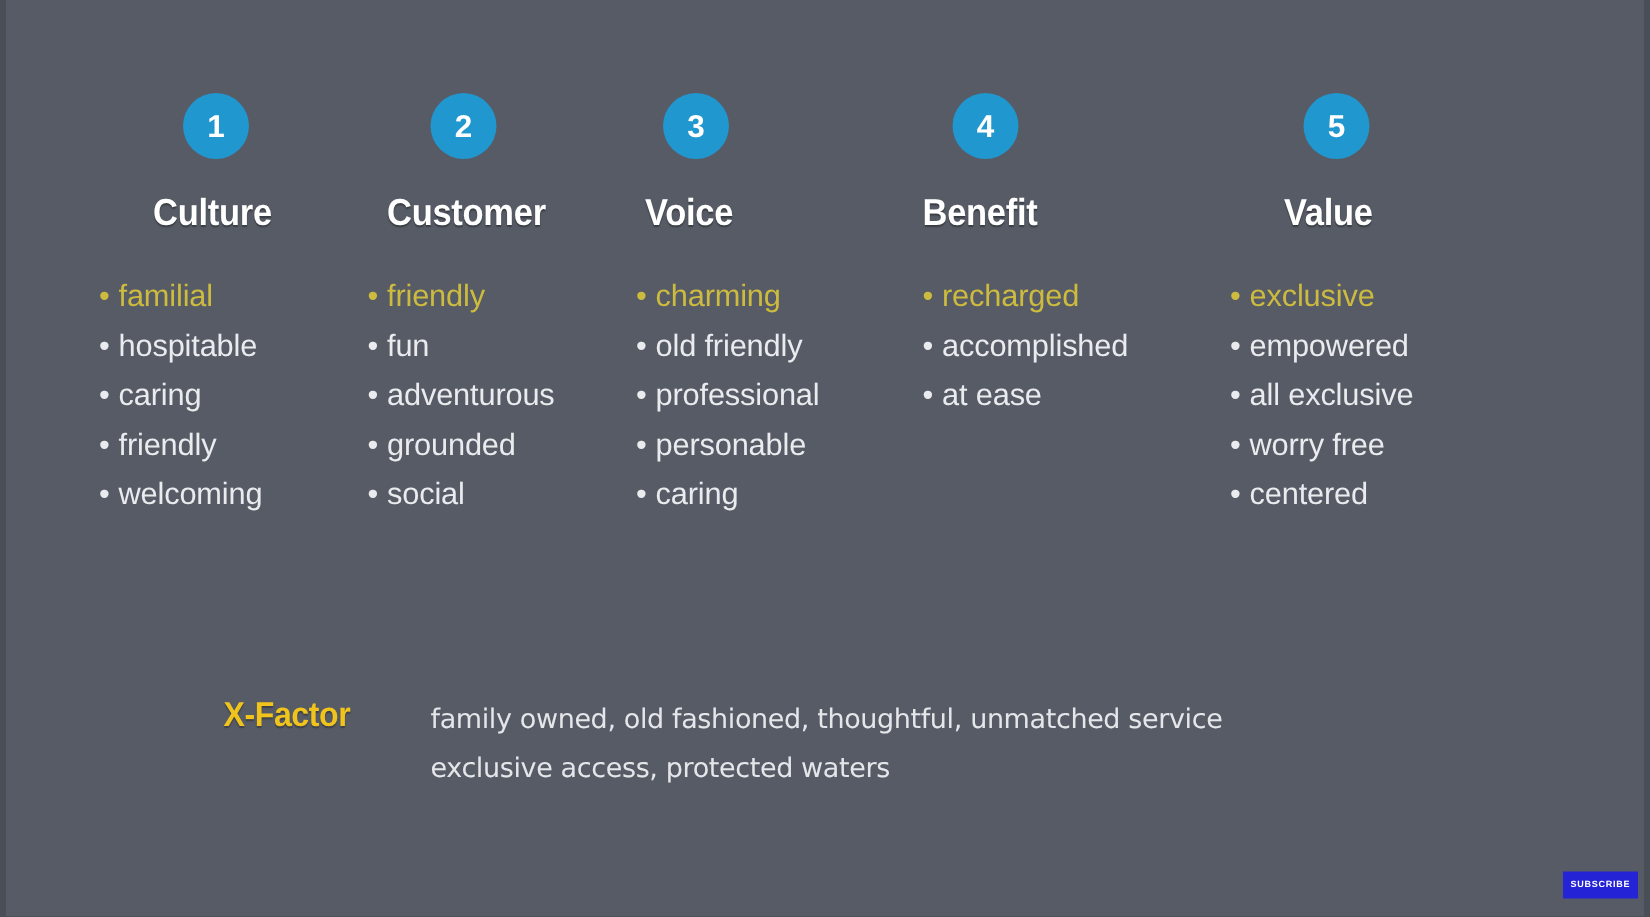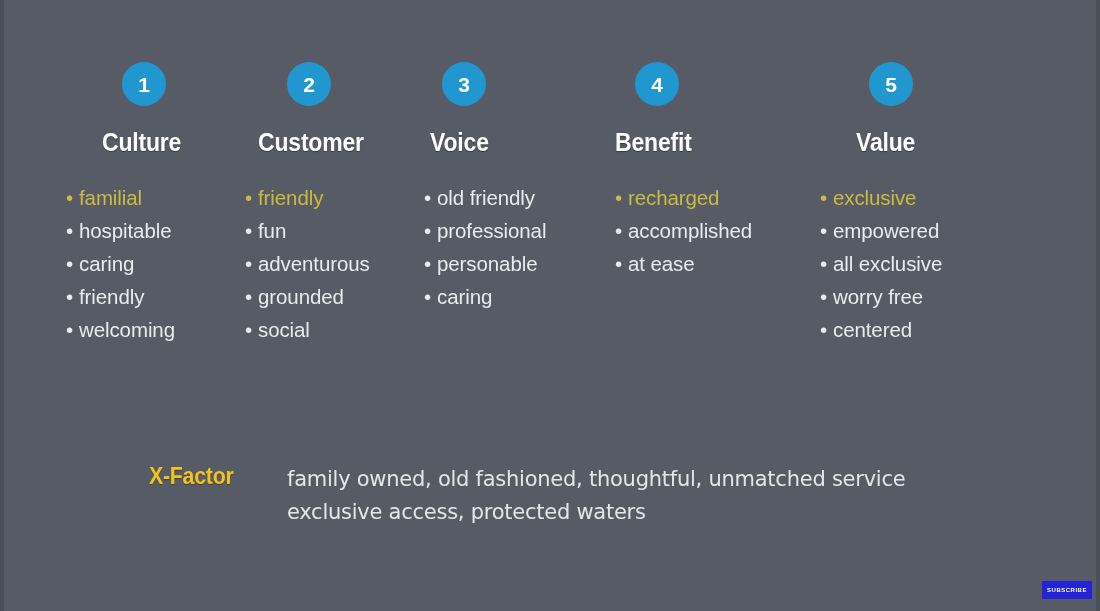--- a/index.html
+++ b/index.html
@@ -136,21 +136,21 @@
     text-shadow: 0 1px 1px rgba(0,0,0,0.3);
     transform: scaleX(0.93);
     transform-origin: left center;
     white-space: nowrap;
   }
   #xfactor-lines {
     margin-left: 0px;
   }
   #xfactor-lines .xline {
     color: #e4e6ea;
-    font-size: 21px;
+    font-size: 18px;
     line-height: 33px;
     white-space: nowrap;
     font-family: "DejaVu Sans", "Liberation Sans", sans-serif;
     letter-spacing: -0.25px;
   }
 
   
   #subscribe-button {
     position: absolute;
     left: 1038px;
@@ -199,20 +199,21 @@
           <li><span class="bullet">•</span><span>grounded</span></li>
           <li><span class="bullet">•</span><span>social</span></li>
         </ul>
       </div>
       <div class="column col-3">
         <div class="badge-row">
           <div class="badge">3</div>
         </div>
         <div class="col-heading">Voice</div>
         <ul class="attr-list">
+          <li class="highlight"><span class="bullet">•</span><span>charming</span></li>
           <li><span class="bullet">•</span><span>old friendly</span></li>
           <li><span class="bullet">•</span><span>professional</span></li>
           <li><span class="bullet">•</span><span>personable</span></li>
           <li><span class="bullet">•</span><span>caring</span></li>
         </ul>
       </div>
       <div class="column col-4">
         <div class="badge-row">
           <div class="badge">4</div>
         </div>

